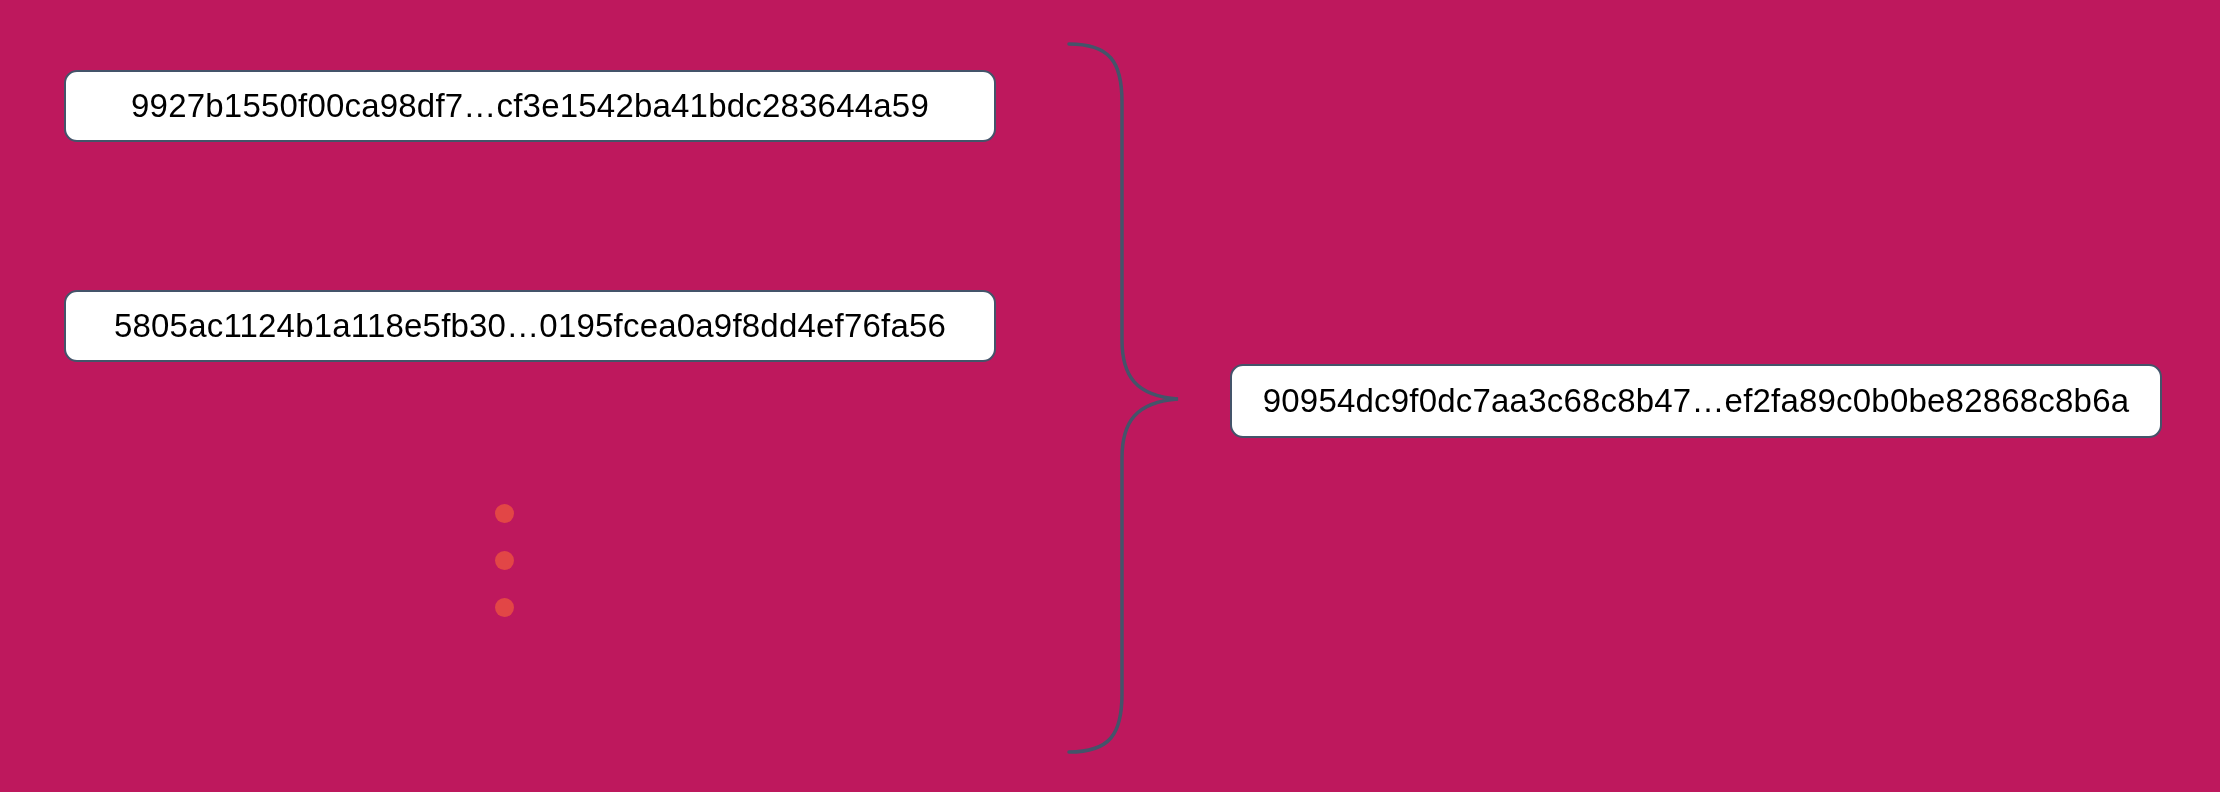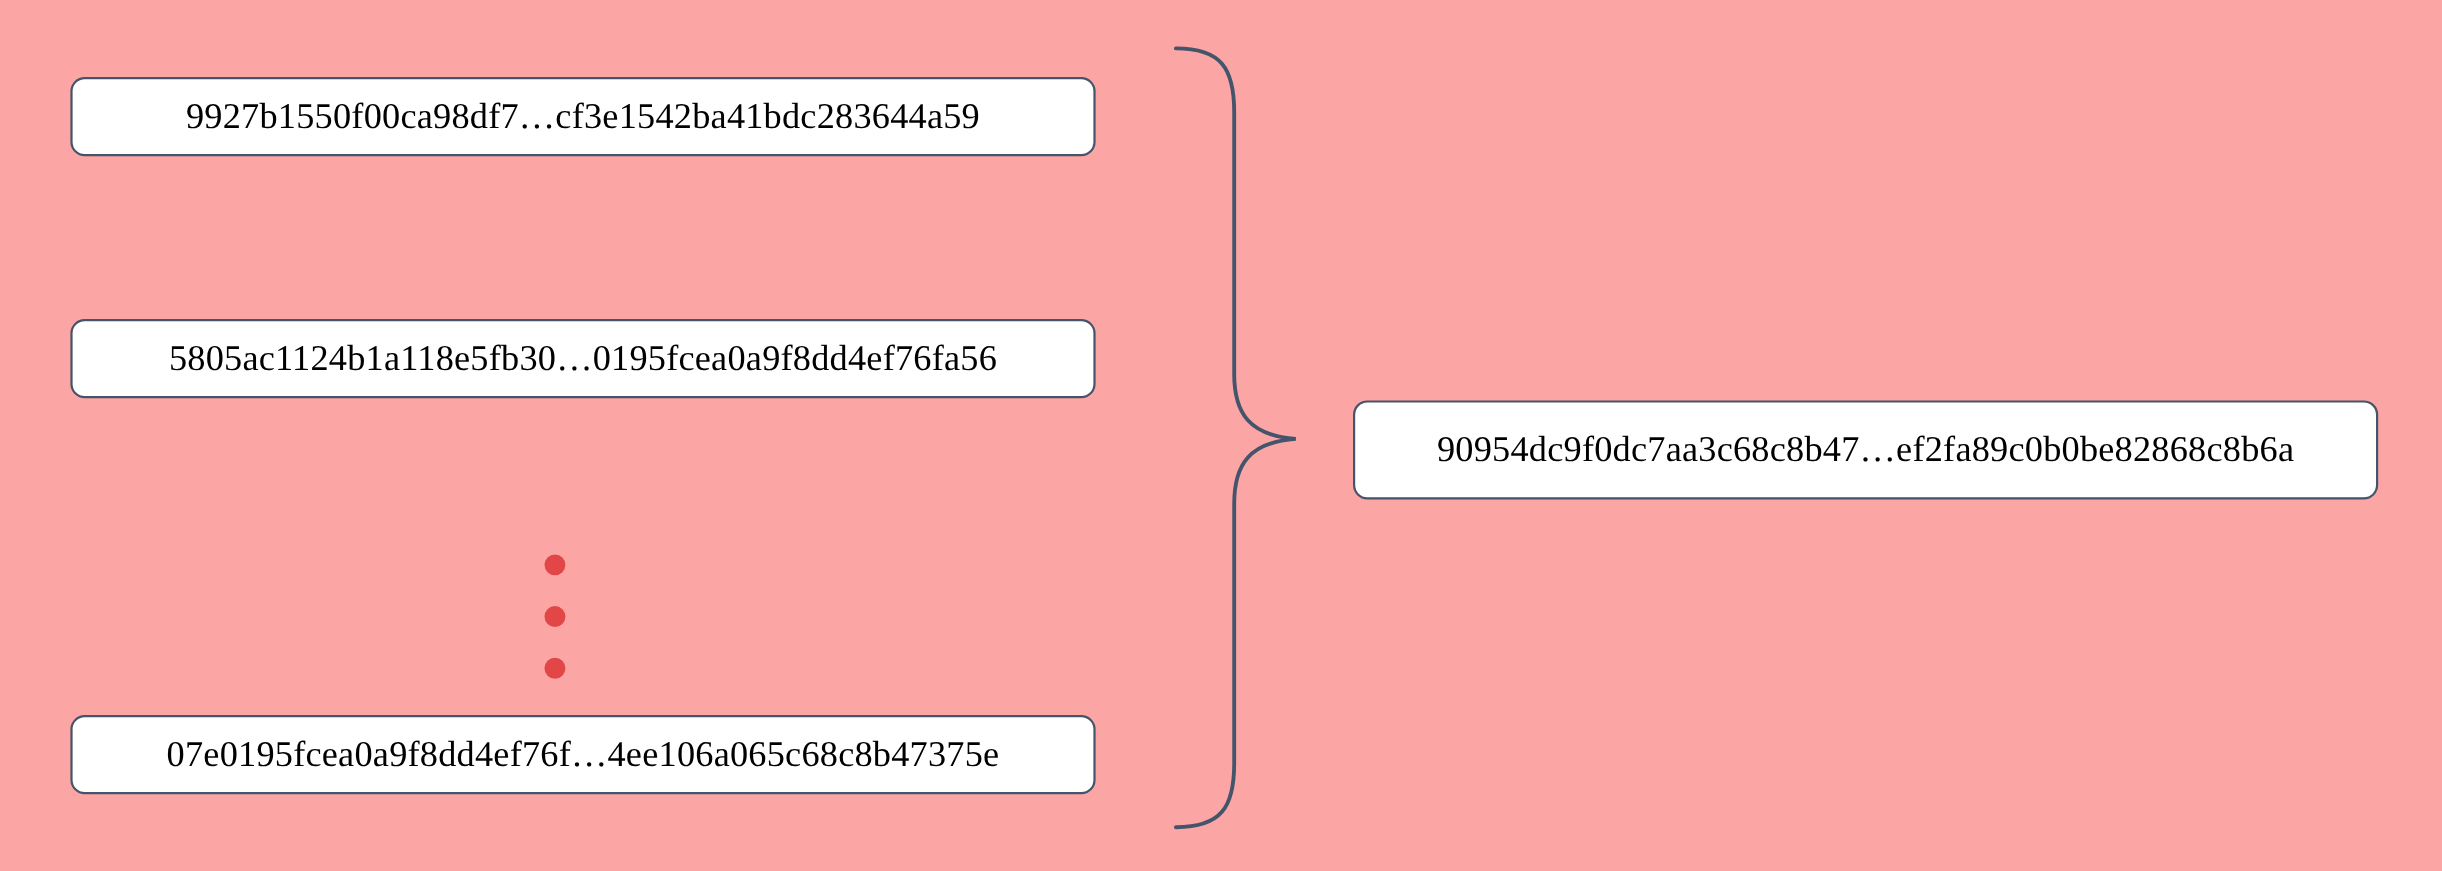--- a/index.html
+++ b/index.html
@@ -7,23 +7,22 @@
     padding: 0;
     background: #ffffff;
   }
   body {
     font-family: "Liberation Sans", sans-serif;
   }
   .canvas {
     position: relative;
     width: 2220px;
     height: 792px;
-    background: #fca5a5;
+    background: #be185d;
     overflow: hidden;
-    font-family: Liberation Serif, serif;
   }
   .hash-box {
     position: absolute;
     box-sizing: border-box;
     border: 2.5px solid #44546a;
     border-radius: 13px;
     background: #ffffff;
     display: flex;
     align-items: center;
     justify-content: center;
@@ -36,21 +35,21 @@
   }
   .input-box {
     left: 64px;
     width: 932px;
     height: 72px;
   }
   .output-box {
     left: 1230px;
     top: 364px;
     width: 932px;
-    height: 90px;
+    height: 74px;
   }
   .dot {
     position: absolute;
     left: 495px;
     width: 19px;
     height: 19px;
     border-radius: 50%;
     background: #e24646;
   }
   .brace-svg {
@@ -80,23 +79,20 @@
 
   <div class="hash-box input-box" style="top:290px">
     <span class="hash-text">5805ac1124b1a118e5fb30…0195fcea0a9f8dd4ef76fa56</span>
   </div>
 
 
   <div class="dot" style="top:504px"></div>
   <div class="dot" style="top:551px"></div>
   <div class="dot" style="top:598px"></div>
 
-  <div class="hash-box input-box" style="top:650px">
-    <span class="hash-text">07e0195fcea0a9f8dd4ef76f…4ee106a065c68c8b47375e</span>
-  </div>
 
   <svg class="brace-svg" viewBox="0 0 2220 792">
     <path class="brace-path" d="M 1069 44
              C 1110 44 1122 62 1122 102
              L 1122 340
              C 1122 376 1136 396 1178 399
              C 1136 402 1122 422 1122 458
              L 1122 694
              C 1122 734 1110 752 1069 752"></path>
   </svg>

